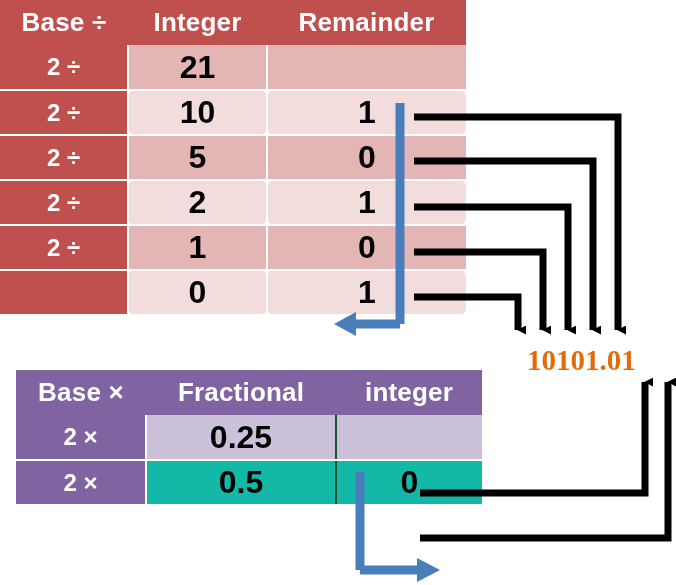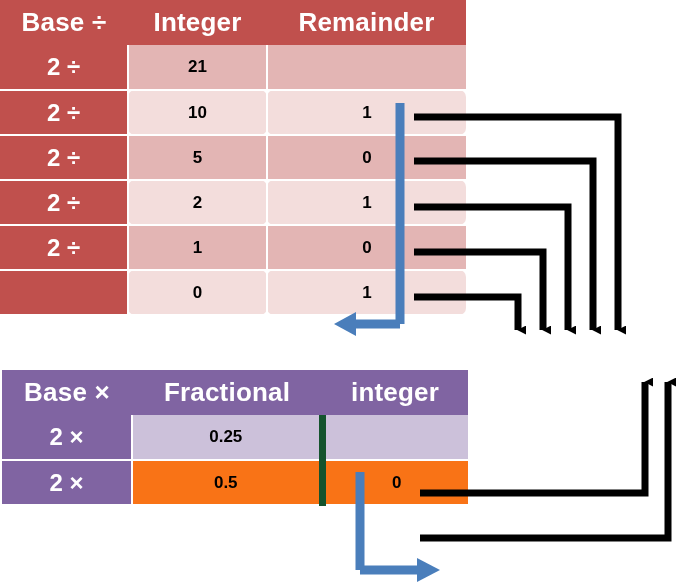--- a/index.html
+++ b/index.html
@@ -32,21 +32,21 @@
     vertical-align: middle;
     font-weight: bold;
     border: 0;
   }
   .conv-table th {
     color: #ffffff;
     font-size: 26px;
     letter-spacing: 0.2px;
   }
   .conv-table td {
-    font-size: 17px;
+    font-size: 32px;
     color: #000000;
   }
   .conv-table td.base-cell {
     color: #ffffff;
     font-size: 24px;
   }
 
   
   #div-table {
     left: 0px;
@@ -58,32 +58,32 @@
   #div-table tr.band-b td.base-cell { background: #C0504D; }
   #div-table tr.band-a td.val-cell { background: #E3B5B4; }
   #div-table tr.band-b td.val-cell { background: #F3DDDC; border-radius: 7px; }
   #div-table tr { height: 45px; }
   #div-table td { border-bottom: 2px solid #ffffff; }
   #div-table td.base-cell { border-right: 2px solid #ffffff; }
   #div-table td.val-cell.c2 { border-right: 2px solid #ffffff; }
 
   
   #mul-table {
-    left: 2px;
+    left: 16px;
     top: 370px;
     width: 466px;
   }
   #mul-table th { background: #8064A2; height: 45px; }
   #mul-table tr { height: 45px; }
   #mul-table td.base-cell { background: #8064A2; }
   #mul-table tr.band-a td.val-cell { background: #CCC1DA; }
-  #mul-table tr.band-b td.val-cell { background: #f97316; margin-top: 25px; }
+  #mul-table tr.band-b td.val-cell { background: #14b8a6; margin-top: 25px; }
   #mul-table td { border-bottom: 2px solid #ffffff; }
   #mul-table td.base-cell { border-right: 2px solid #ffffff; }
-  #mul-table td.val-cell.c2 { border-right: 7px solid #14532d; }
+  #mul-table td.val-cell.c2 { border-right: 2px solid #14532d; }
 
   
   #result {
     position: absolute;
     left: 527px;
     top: 344px;
     font-size: 29px;
     font-weight: bold;
     color: #E36C0A;
     letter-spacing: 0px;
@@ -173,20 +173,21 @@
         <td class="val-cell c3"></td>
       </tr>
       <tr class="band-b">
         <td class="base-cell">2 ×</td>
         <td class="val-cell c2">0.5</td>
         <td class="val-cell c3">0</td>
       </tr>
     </tbody>
   </table>
 
+  <div id="result">10101.01</div>
 
   <svg id="overlay" viewBox="0 0 676 585">
     <defs>
       <marker id="down-head" markerWidth="9" markerHeight="9" refX="4.5" refY="8.2" orient="auto" markerUnits="userSpaceOnUse">
         <path d="M0,0 L9,0 L4.5,9 Z" fill="#000000"></path>
       </marker>
       <marker id="up-head" markerWidth="9" markerHeight="9" refX="4.5" refY="0.8" orient="auto" markerUnits="userSpaceOnUse">
         <path d="M0,9 L9,9 L4.5,0 Z" fill="#000000"></path>
       </marker>
     </defs>

